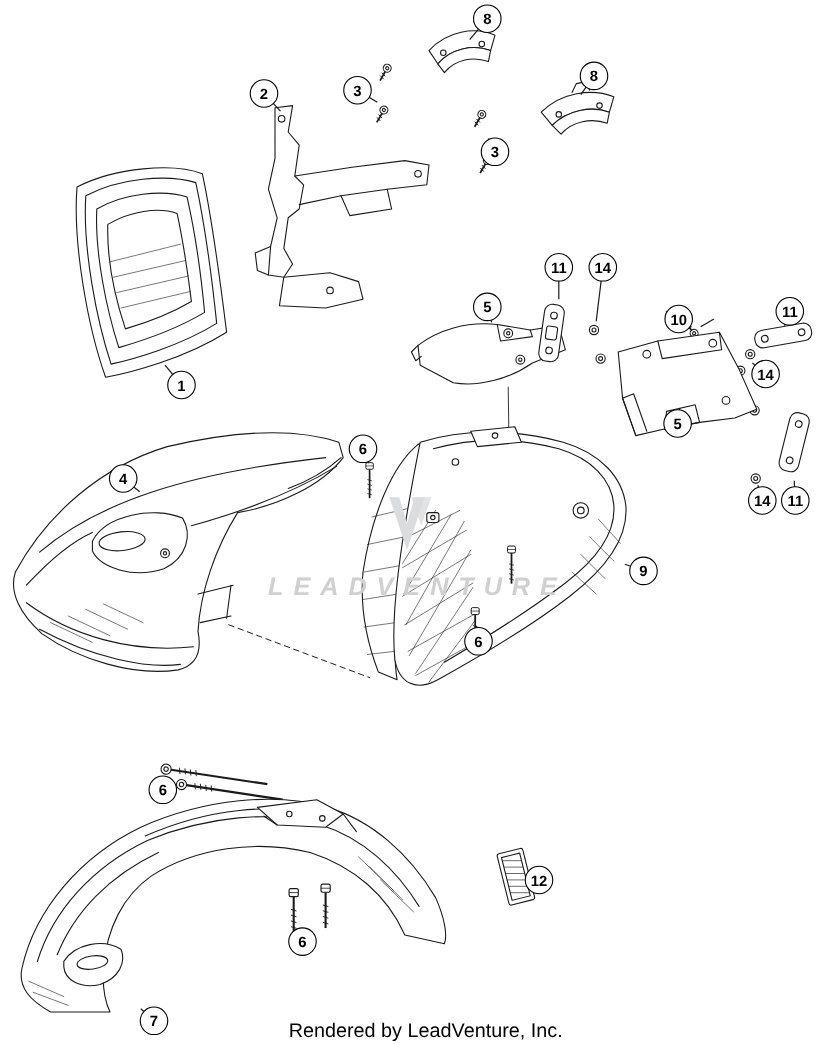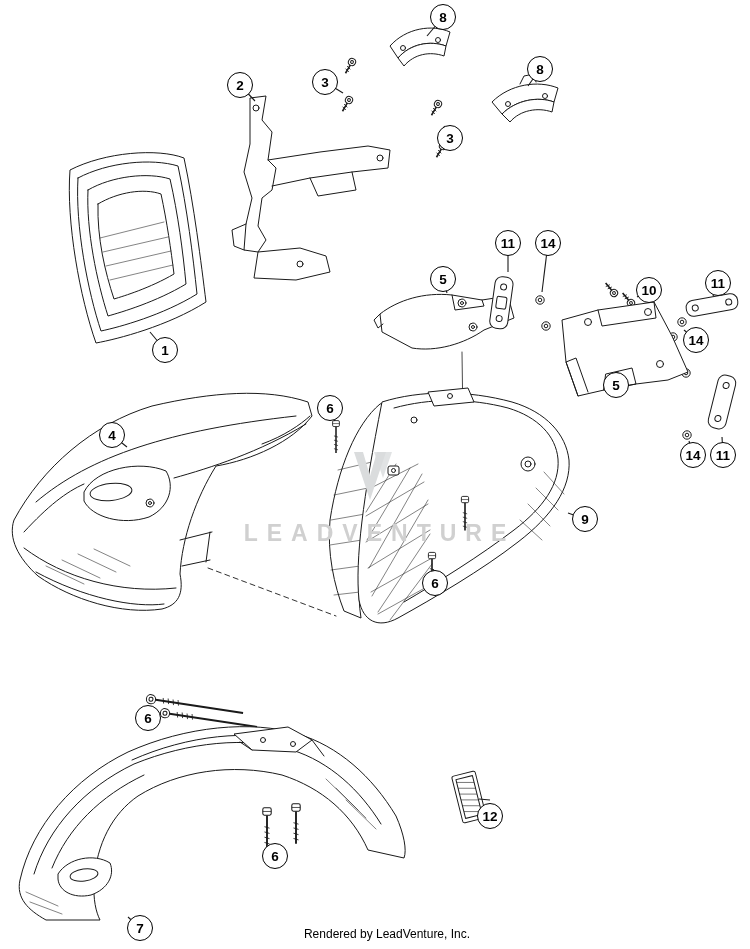--- a/index.html
+++ b/index.html
@@ -11,33 +11,33 @@
   
   #art .s{stroke:var(--line,#1a1a1a);fill:none;stroke-width:1;stroke-linejoin:round;stroke-linecap:round;}
   #art .f{stroke:var(--line,#1a1a1a);fill:#ffffff;stroke-width:1;stroke-linejoin:round;}
   #art .h{stroke:var(--line,#1a1a1a);fill:none;stroke-width:0.6;stroke-linecap:round;opacity:.9;}
   #art .dash{stroke-dasharray:5 4;stroke-width:0.9;}
   #art .thin{stroke-width:0.8;}
   #leader-lines line{stroke:var(--line,#1a1a1a);stroke-width:1.1;}
   .watermark{
     position:absolute;left:0;right:0;top:520px;z-index:2;text-align:center;
     font-size:23px;font-weight:600;letter-spacing:9px;padding-left:9px;
-    color:var(--wm,#d0d0d0);pointer-events:none;user-select:none;
+    color:var(--wm,#d0d0d0);pointer-events:none;user-select:none;font-style:italic;
   }
   .wm-logo{position:absolute;left:350px;top:448px;z-index:2;pointer-events:none;}
   #callout-layer{position:absolute;left:0;top:0;width:100%;height:100%;z-index:4;}
   .callout{
     position:absolute;width:26px;height:26px;box-sizing:border-box;
     border:1.6px solid var(--co-border,#000);border-radius:50%;
     background:var(--co-bg,#fff);display:flex;align-items:center;justify-content:center;
     font-size:13.5px;font-weight:600;color:#000;cursor:pointer;
   }
   .footer{
     position:absolute;left:0;right:0;top:927px;z-index:3;text-align:center;
-    font-size:12px;color:#000;margin-left:24px;
+    font-size:18px;color:#000;margin-left:24px;
   }
 </style>
 </head>
 <body>
 
 <div class="stage">
 
   <svg id="art" width="750" height="949" viewBox="0 0 750 949">
     <defs>
       <g id="screw-sm">
@@ -276,31 +276,31 @@
   <div id="callout-layer">
       <div class="callout" style="left: 430px; top: 4px;">8</div>
       <div class="callout" style="left: 227px; top: 72px;">2</div>
       <div class="callout" style="left: 312px; top: 69px;">3</div>
       <div class="callout" style="left: 527px; top: 56px;">8</div>
       <div class="callout" style="left: 437px; top: 125px;">3</div>
       <div class="callout" style="left: 152px; top: 337px;">1</div>
       <div class="callout" style="left: 430px; top: 266px;">5</div>
       <div class="callout" style="left: 495px; top: 230px;">11</div>
       <div class="callout" style="left: 535px; top: 230px;">14</div>
-      <div class="callout" style="left: 636px; top: 277px;">10</div>
+      <div class="callout" style="left: 604px; top: 277px;">10</div>
       <div class="callout" style="left: 705px; top: 270px;">11</div>
       <div class="callout" style="left: 683px; top: 327px;">14</div>
       <div class="callout" style="left: 603px; top: 372px;">5</div>
       <div class="callout" style="left: 680px; top: 442px;">14</div>
       <div class="callout" style="left: 710px; top: 442px;">11</div>
       <div class="callout" style="left: 99px; top: 422px;">4</div>
       <div class="callout" style="left: 317px; top: 395px;">6</div>
       <div class="callout" style="left: 572px; top: 506px;">9</div>
       <div class="callout" style="left: 422px; top: 570px;">6</div>
       <div class="callout" style="left: 135px; top: 705px;">6</div>
-      <div class="callout" style="left: 477px; top: 787px; margin-top: 16px;">12</div>
+      <div class="callout" style="left: 477px; top: 787px;">12</div>
       <div class="callout" style="left: 262px; top: 843px;">6</div>
       <div class="callout" style="left: 127px; top: 915px;">7</div>
     </div>
 
   <div class="footer">Rendered by LeadVenture, Inc.</div>
 
 </div>
 
 </body></html>

